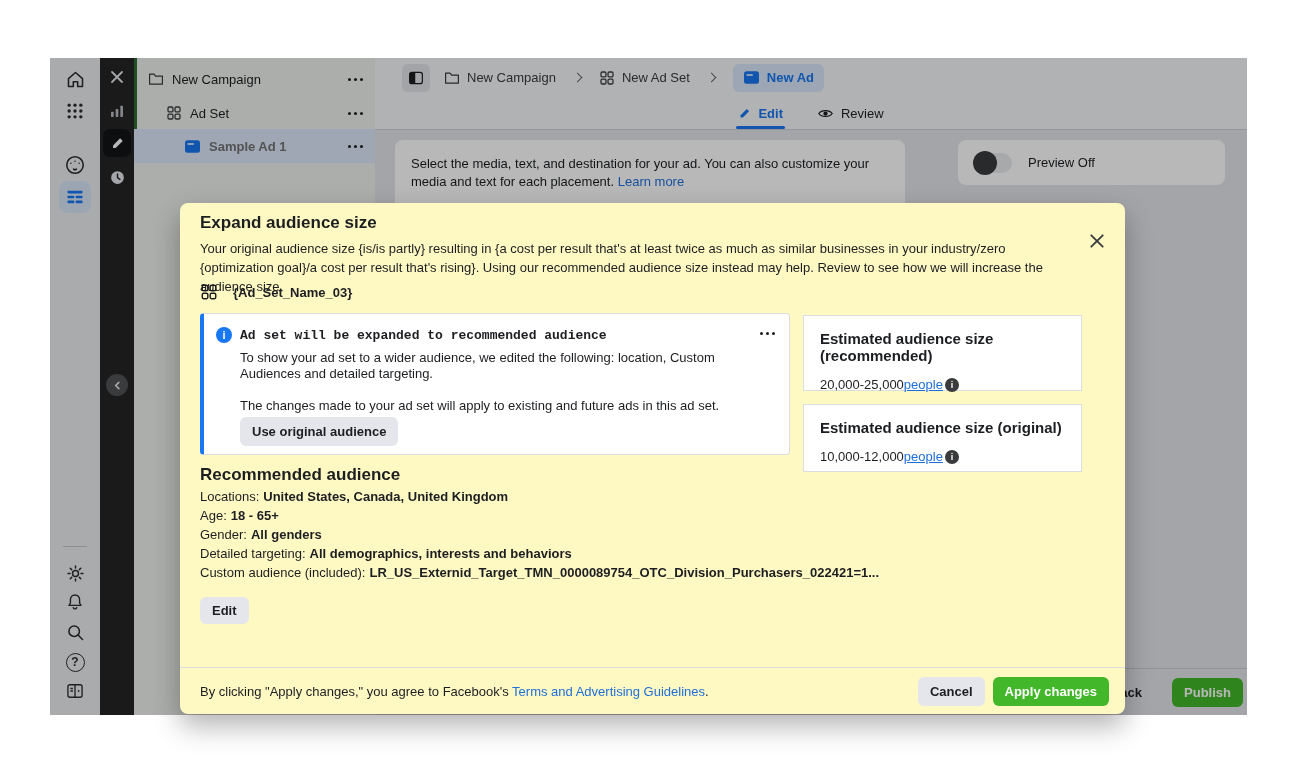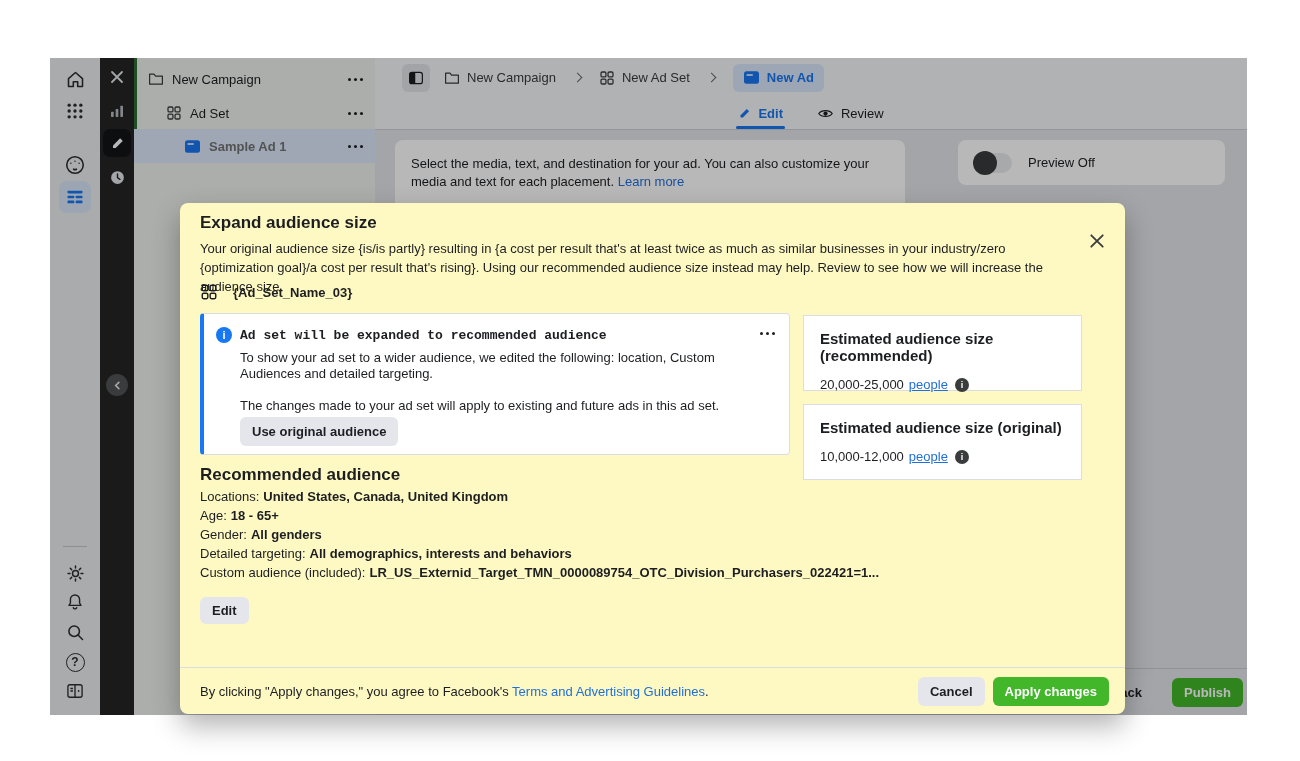--- a/index.html
+++ b/index.html
@@ -109,23 +109,23 @@
     display:flex; align-items:center; justify-content:center; }
   .infobox .ib-title { position:absolute; left:36px; top:14px; font-weight:700;font-family:Liberation Mono, monospace; }
   .infobox .dots { position:absolute; right:14px; top:18px; color:#1c1e21; }
   .infobox .p1 { position:absolute; left:36px; top:36px; width:530px; line-height:16px; }
   .infobox .p2 { position:absolute; left:36px; top:82px; width:530px; line-height:19px; }
   .infobox .btn { position:absolute; left:36px; top:103px; }
 
   .est-card { position:absolute; left:623px; width:279px; border:1px solid #dadde1; border-radius:0;
     background:#fff; padding:14px 16px; }
   .est-card.c1 { top:112px; height:76px; }
-  .est-card.c2 { top:201px; height:76px; }
+  .est-card.c2 { top:201px; height:68px; }
   .est-card h4 { font-size:15px; margin-bottom:13px; }
-  .est-value { display:flex; align-items:center; gap:5px; }
+  .est-value { display:flex; align-items:center; }
   .info-i-dark { width:14px; height:14px; border-radius:50%; background:#3a3b3c; color:#fff; font-size:9px;
     font-weight:700; font-style:normal; display:flex; align-items:center; justify-content:center; margin-left:2px; }
 
   .rec-heading { position:absolute; left:20px; top:262px; font-size:17px; font-weight:700; }
   .rec-details { position:absolute; left:20px; top:284px; line-height:19px; }
   .rec-details .value { font-weight:700; margin-left:4px; }
   .rec-edit { position:absolute; left:20px; top:394px; height:27px; }
 
   .modal-footer { position:absolute; left:0; right:0; bottom:0; height:47px; border-top:1px solid #dadde1;
     display:flex; align-items:center; padding:0 16px 0 20px; }

